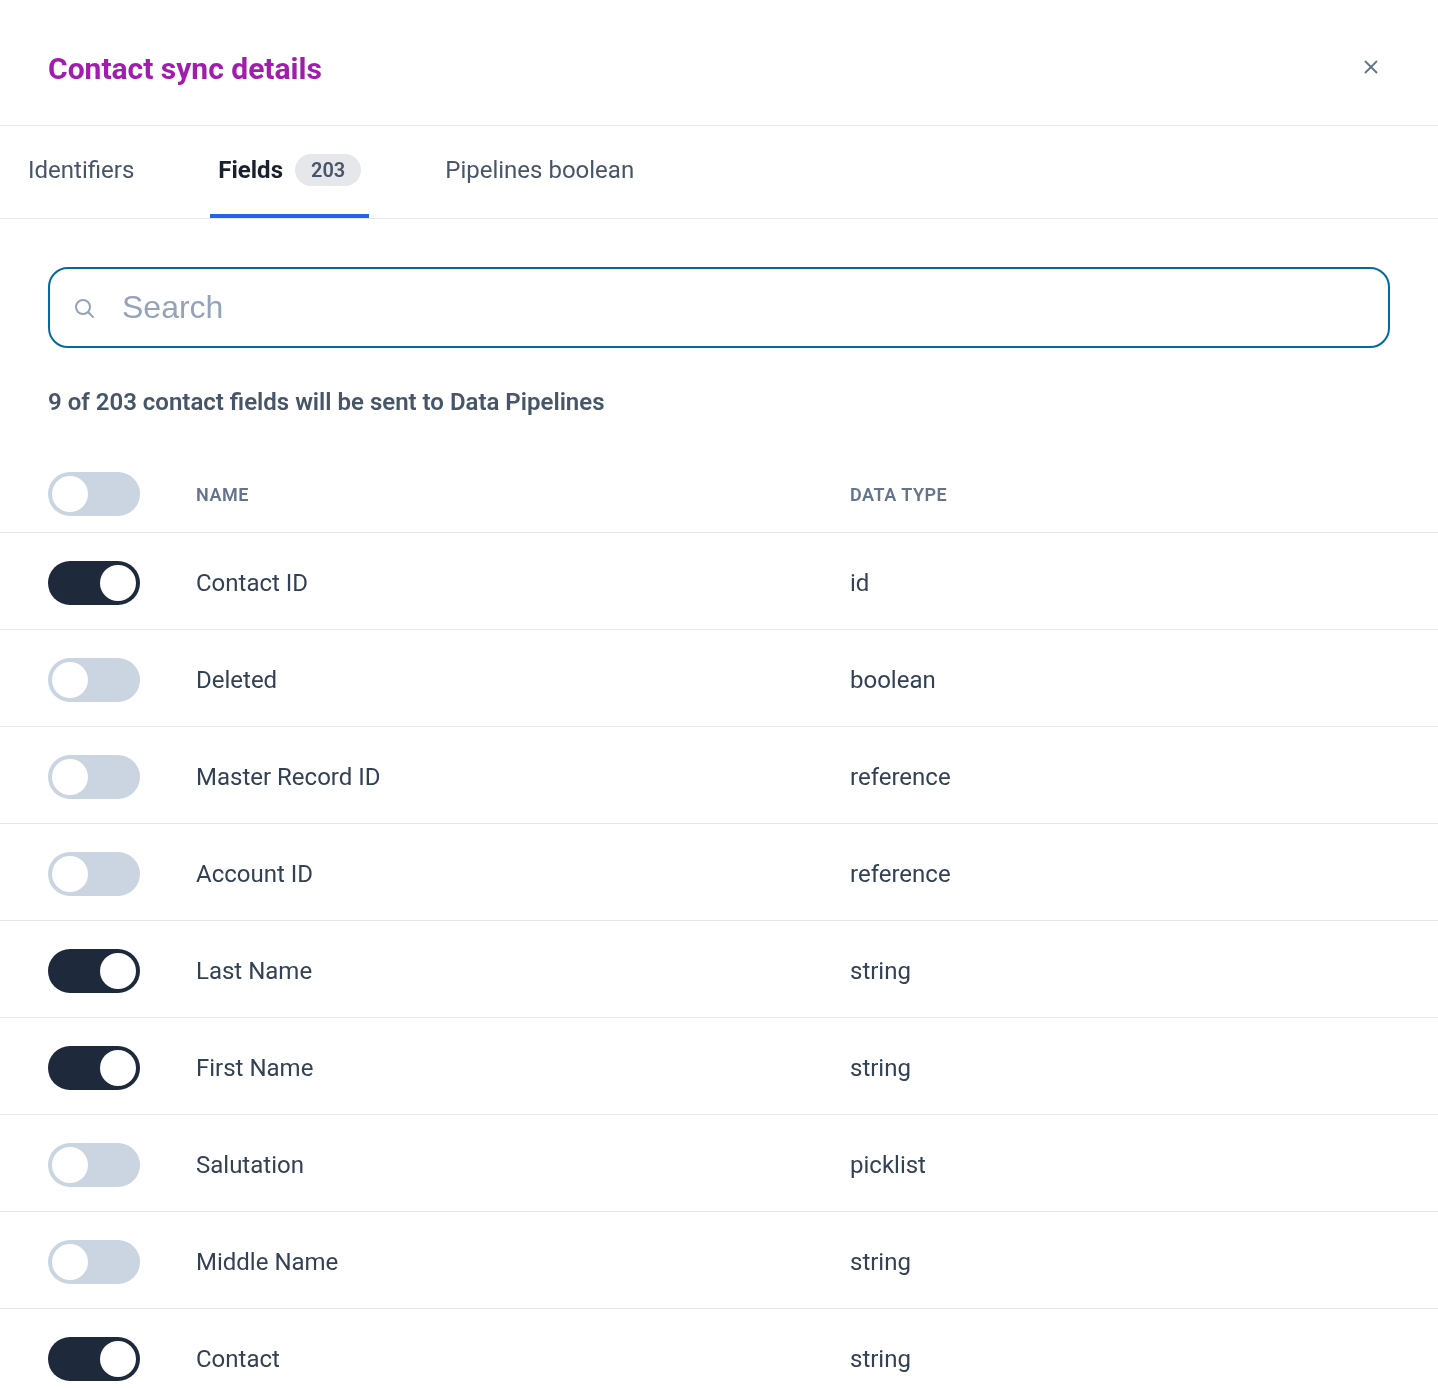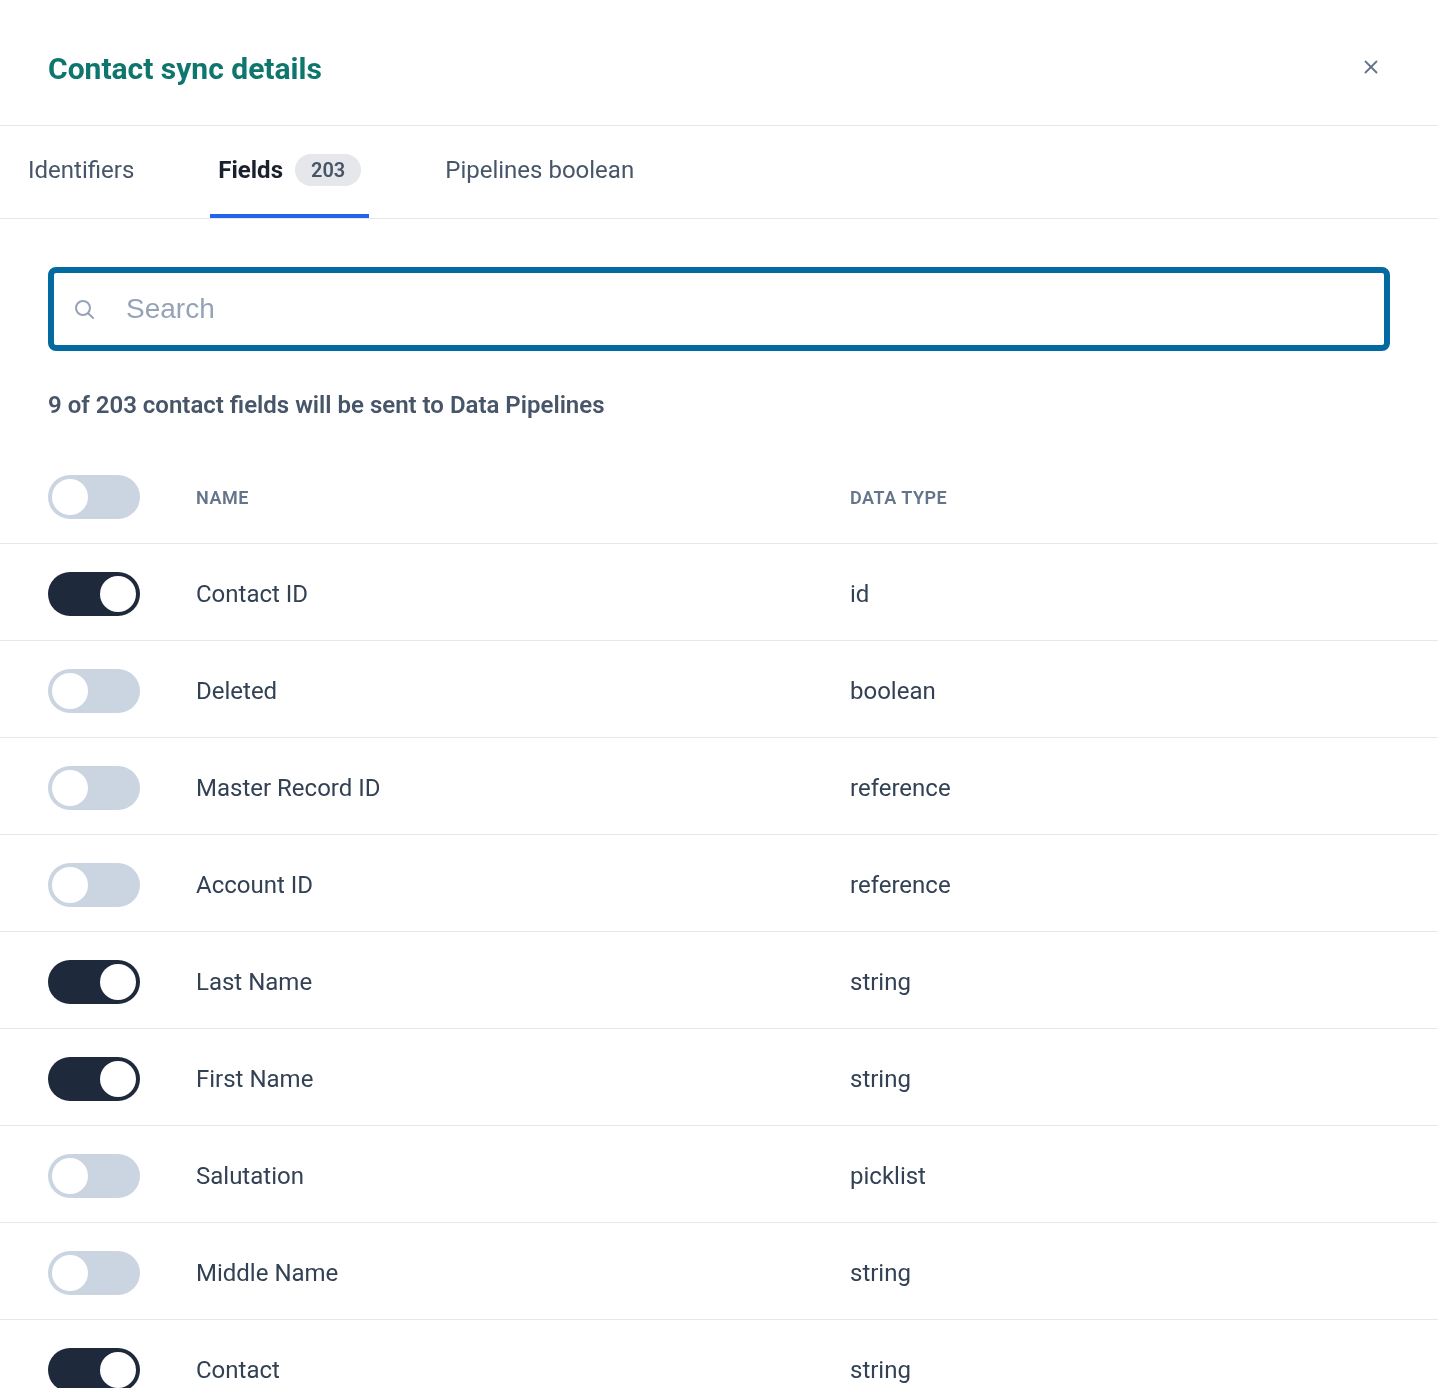--- a/index.html
+++ b/index.html
@@ -16,21 +16,21 @@
     .header {
       display: flex;
       justify-content: space-between;
       align-items: center;
       padding: 48px 48px 36px 48px;
       border-bottom: 1px solid #e5e7eb;
     }
     .header h1 {
       font-size: 30px;
       font-weight: 700;
-      color: #0f766e;
+      color: #a21caf;
     }
     .close-btn {
       background: none;
       border: none;
       cursor: pointer;
       padding: 8px;
       color: #64748b;
       display: flex;
       align-items: center;
       justify-content: center;
@@ -76,39 +76,39 @@
       position: absolute;
       left: 24px;
       top: 50%;
       transform: translateY(-50%);
       color: #94a3b8;
       display: flex;
     }
     .search-input {
       width: 100%;
       padding: 20px 20px 20px 72px;
-      border: 6px solid #0369a1;
-      border-radius: 8px;
-      font-size: 28px;
+      border: 2px solid #0369a1;
+      border-radius: 20px;
+      font-size: 32px;
       color: #1a202c;
       outline: none;
     }
     .search-input::placeholder {
       color: #94a3b8;
     }
     .status-text {
       font-size: 24px;
       font-weight: 600;
       color: #475569;
       margin-bottom: 40px;
     }
     .table-header {
       display: flex;
       align-items: center;
-      padding: 16px 0 24px 0;
+      padding: 16px 0 16px 0;
       border-bottom: 1px solid #e5e7eb;
       margin: 0 -48px;
       padding-left: 48px;
       padding-right: 48px;
     }
     .col-toggle {
       width: 148px;
       flex-shrink: 0;
     }
     .col-name {

